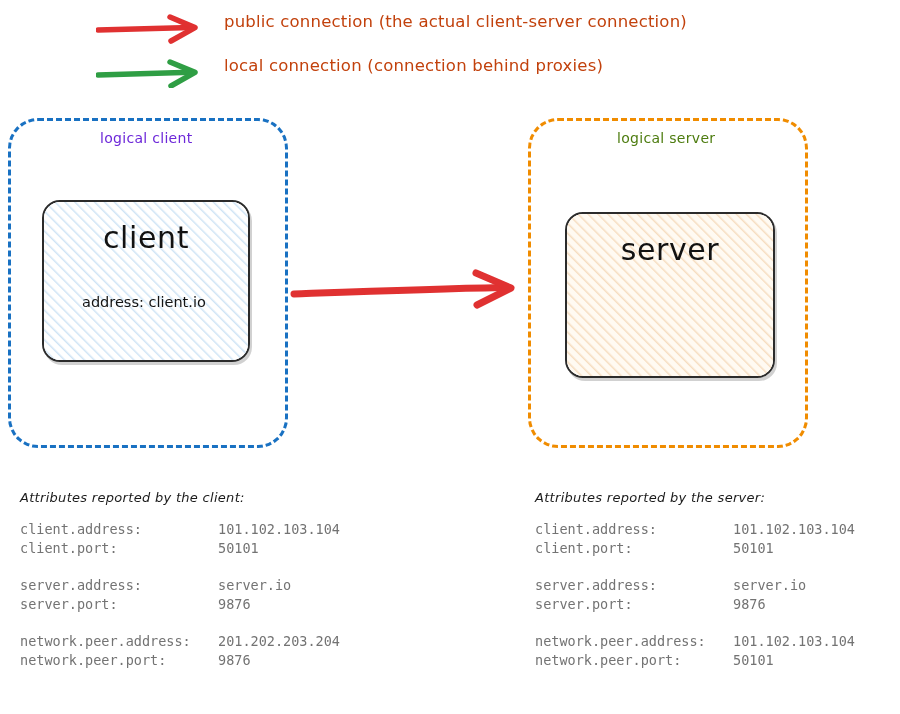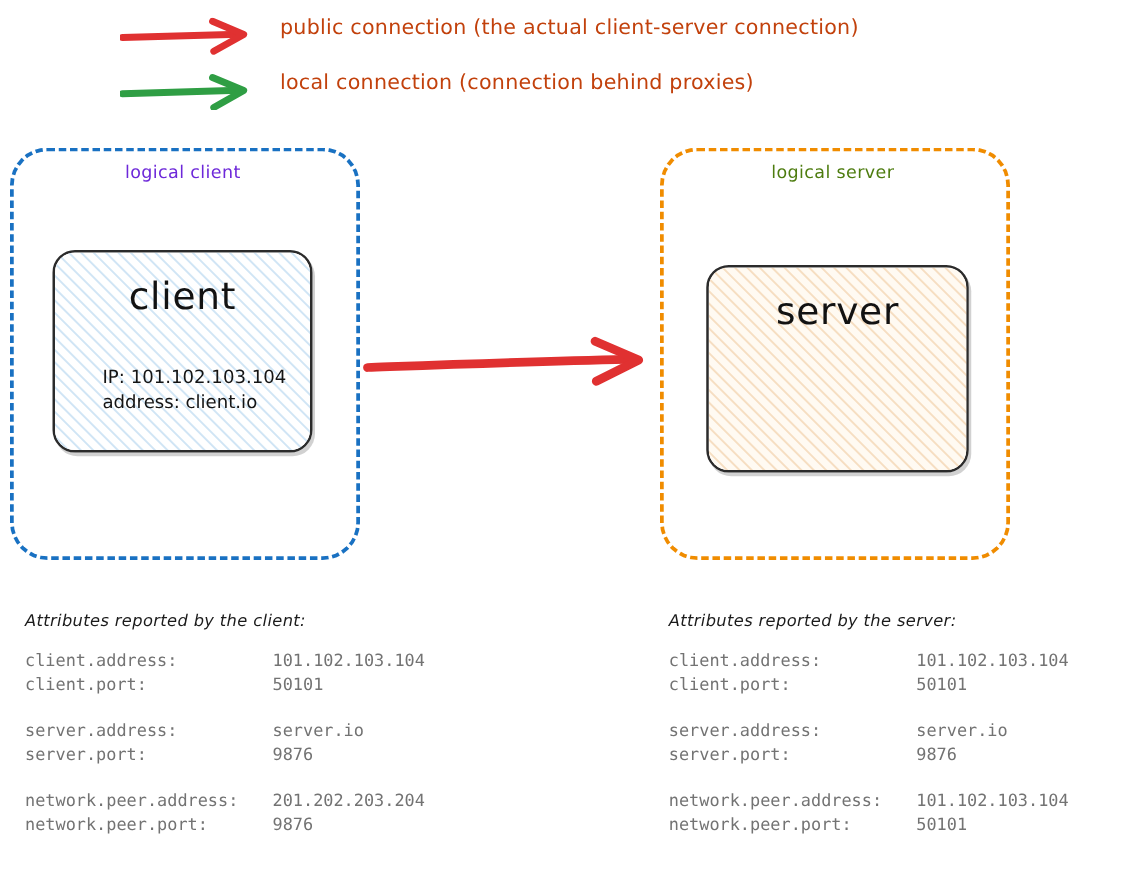--- a/index.html
+++ b/index.html
@@ -137,21 +137,20 @@
     <defs>
       <pattern id="hatch-client" width="7" height="7" patternUnits="userSpaceOnUse" patternTransform="rotate(-45)">
         <rect width="7" height="7" fill="#ffffff"></rect>
         <line x1="0" y1="0" x2="0" y2="7" stroke="#cfe4f5" stroke-width="3"></line>
       </pattern>
     </defs>
     <rect width="208" height="162" fill="url(#hatch-client)"></rect>
   </svg>
   <span class="node-title" style="top:18px;">client</span>
   <div class="node-lines" style="left:38px; top:90px;">
-    <div>IP: 101.102.103.104</div>
     <div>address: client.io</div>
   </div>
 </div>
 
 <svg id="main-arrow" width="232" height="56" viewBox="0 0 232 56">
   <path d="M4,32 C60,30 140,27 212,25.5" stroke="#e03131" stroke-width="7" stroke-linecap="round" fill="none"></path>
   <path d="M186,11 L221,26 L187,43" stroke="#e03131" stroke-width="7" stroke-linecap="round" stroke-linejoin="round" fill="none"></path>
 </svg>
 
 <div class="logical-box" id="logical-server-box" style="left:528px; top:118px; width:280px; height:330px; border-color:#f08c00;">

